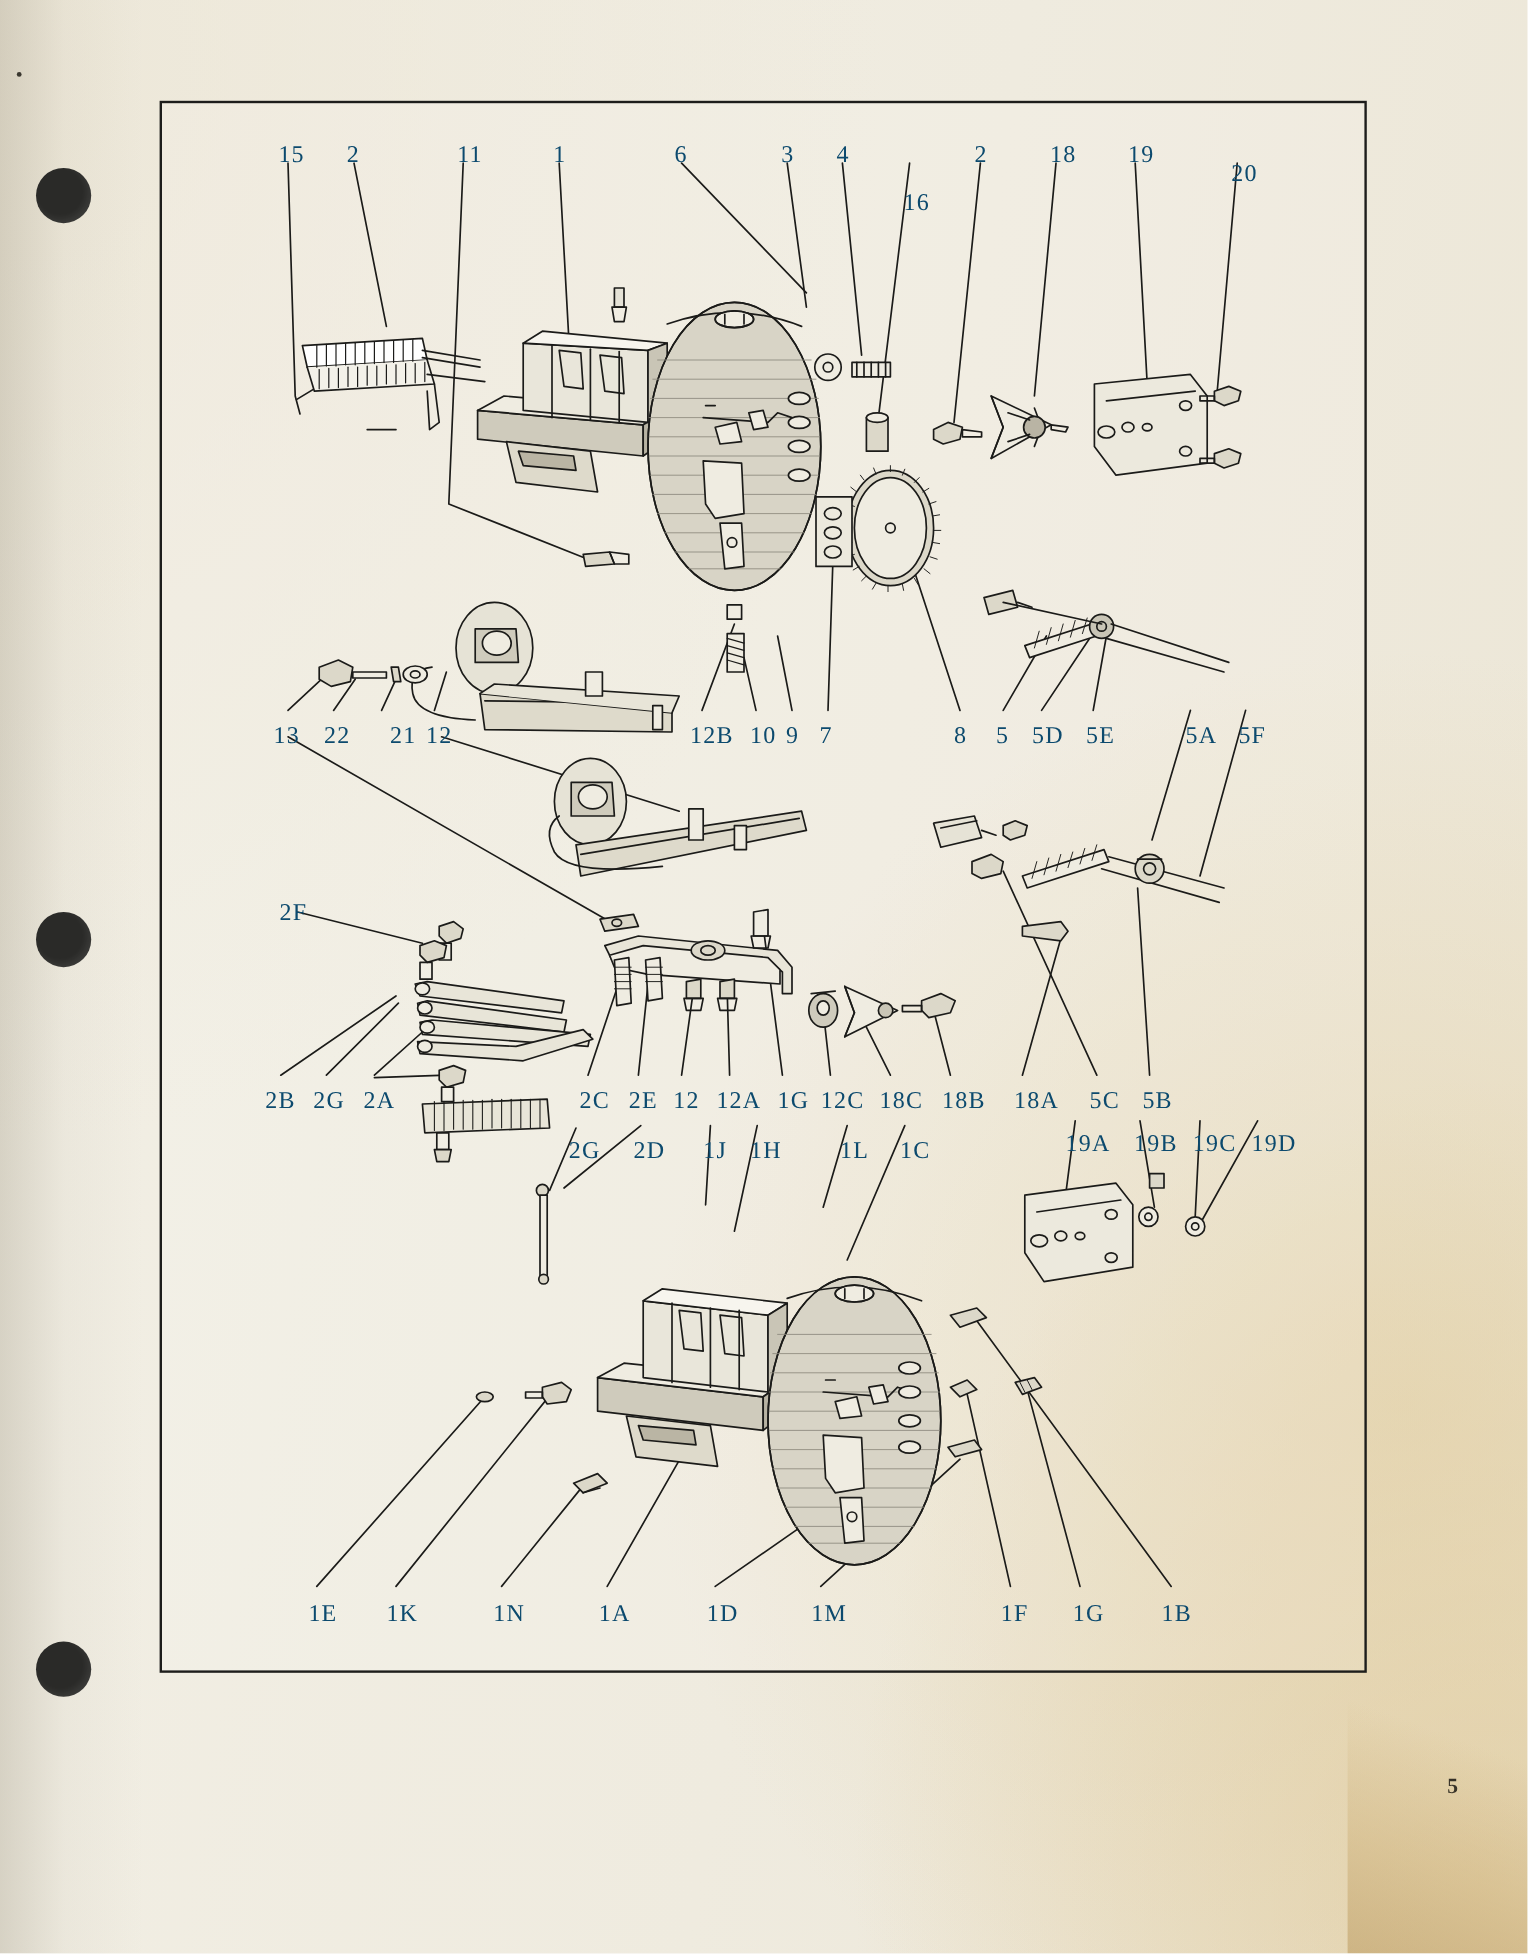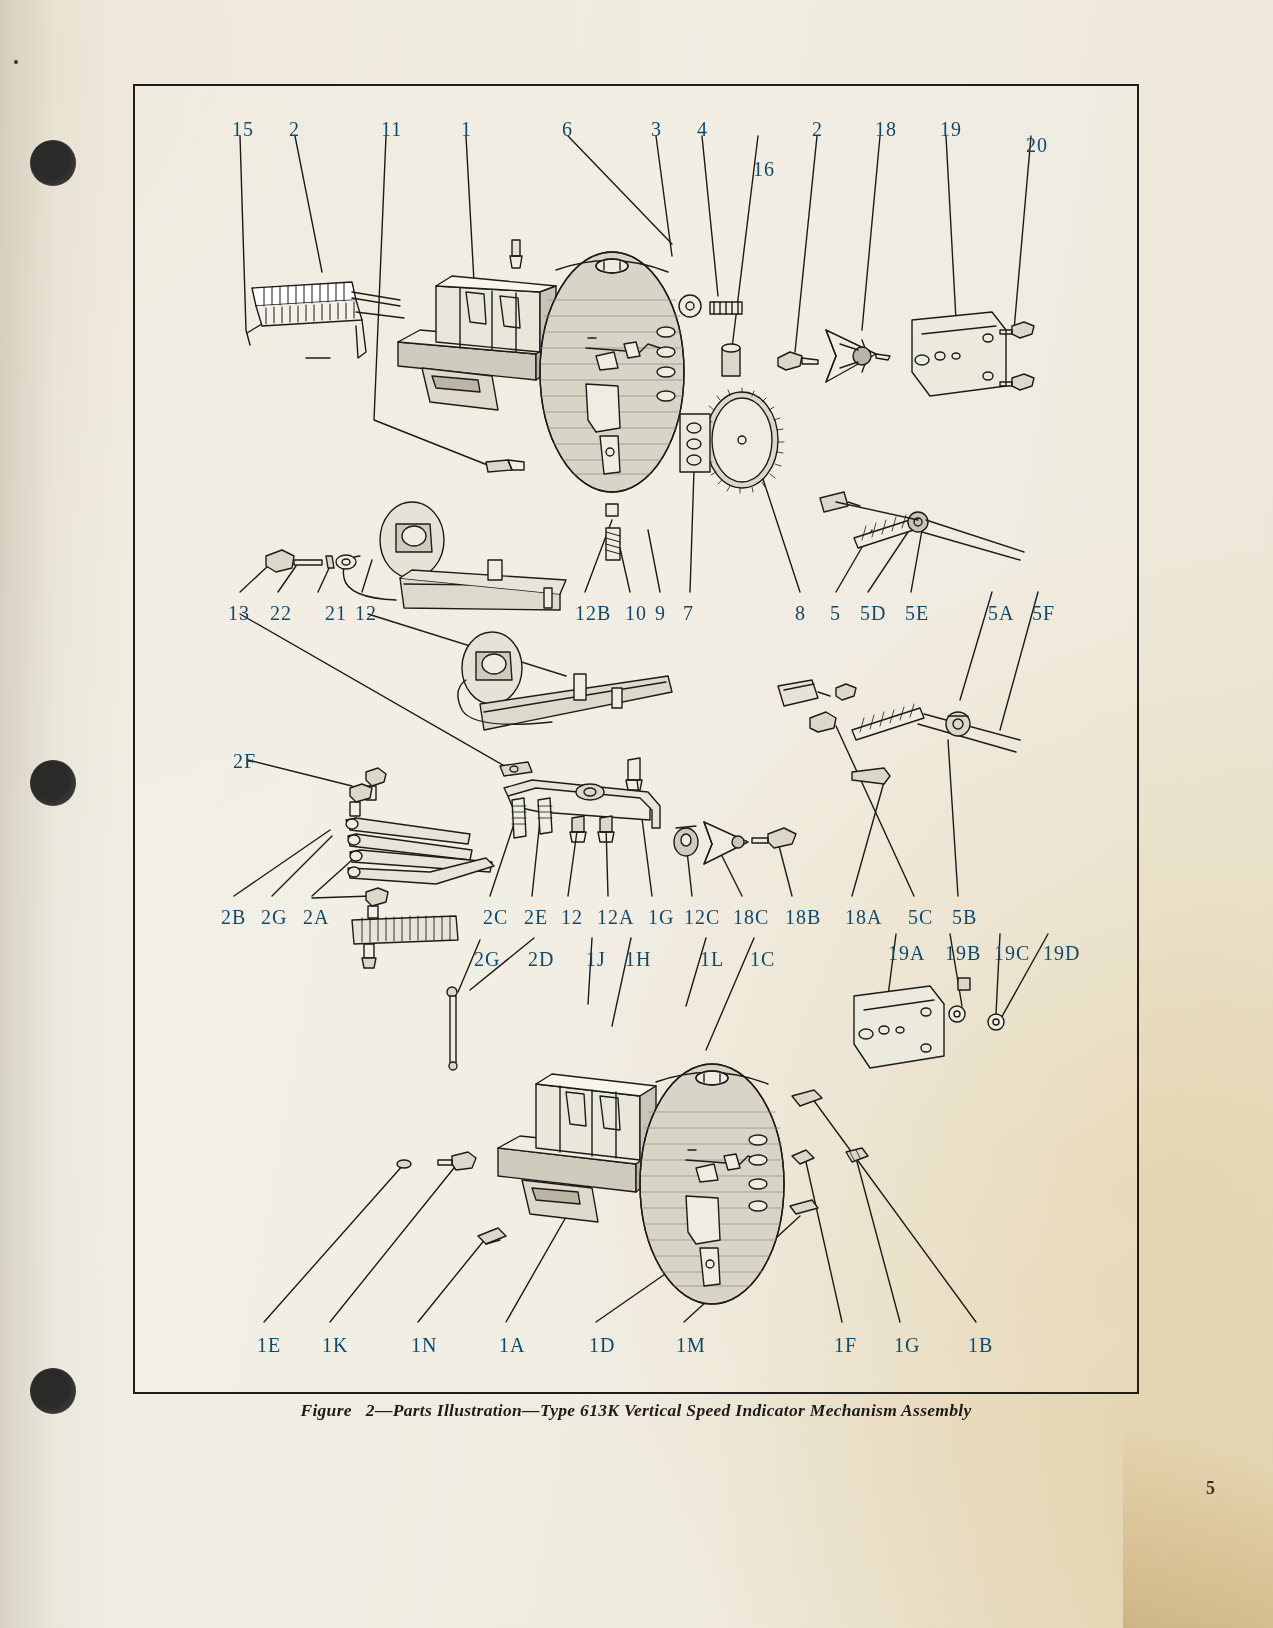--- a/index.html
+++ b/index.html
@@ -701,20 +701,17 @@
     <div class="lbl" style="left:322px;top:1334px;">1K</div>
     <div class="lbl" style="left:411px;top:1334px;">1N</div>
     <div class="lbl" style="left:499px;top:1334px;">1A</div>
     <div class="lbl" style="left:589px;top:1334px;">1D</div>
     <div class="lbl" style="left:676px;top:1334px;">1M</div>
     <div class="lbl" style="left:834px;top:1334px;">1F</div>
     <div class="lbl" style="left:894px;top:1334px;">1G</div>
     <div class="lbl" style="left:968px;top:1334px;">1B</div>
   </div>
 
-  <div class="caption">
-    <span class="fig">Figure</span><span>2—Parts Illustration—Type 613K Vertical Speed Indicator Mechanism Assembly</span>
-  </div>
 
   <div class="page-num">5</div>
 
   <div class="corner-fold"></div>
 </div>
 
 </body></html>

